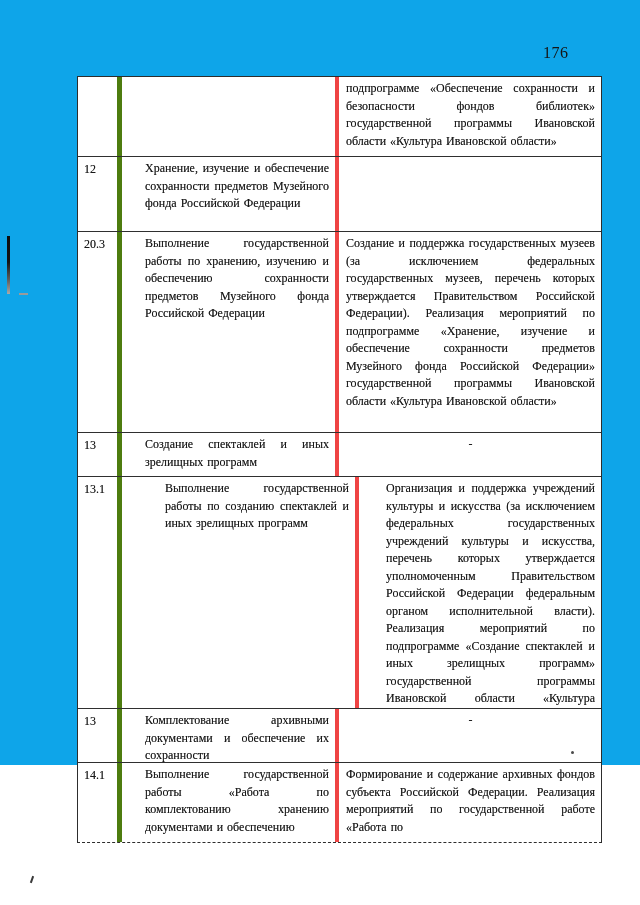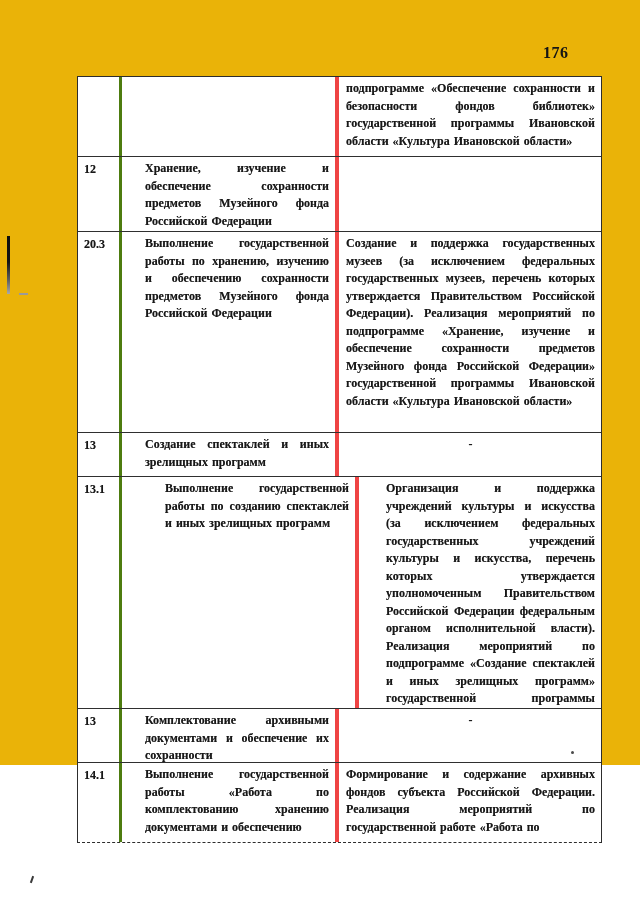--- a/index.html
+++ b/index.html
@@ -6,22 +6,21 @@
   html, body {
     width: 640px; height: 905px;
     background: #ffffff;
     font-family: "Liberation Serif", "DejaVu Serif", serif;
     color: #181818;
     overflow: hidden;
   }
   .page {
     position: relative;
     width: 640px; height: 765px;
-    background: #eab308;
-    font-weight: bold;
+    background: #0ea5e9;
   }
   .page-number {
     position: absolute;
     top: 44px; left: 543px;
     font-size: 16px;
     letter-spacing: 0.5px;
     color: #151515;
   }
   .doc-table {
     position: absolute;
@@ -35,21 +34,21 @@
   .trow + .trow { border-top: 1px solid #2f2f2f; }
   .r1 { height: 79px; }
   .r2 { height: 75px; }
   .r3 { height: 201px; }
   .r4 { height: 44px; }
   .r5 { height: 232px; gap: 20px; }
   .r6 { height: 54px; }
   .r7 { height: 80px; border-top-style: solid; }
   .c1 {
     width: 44px; flex: 0 0 44px;
-    border-right: 3px solid #4d7c0f;
+    border-right: 5px solid #4d7c0f;
     padding: 3px 3px 0 6px;
     font-size: 14.5px;
     overflow: hidden;
   }
   .c2 {
     width: 201px; flex: 0 0 201px;
     border-right: 4px solid #ef4444;
     padding: 3px 6px 2px 7px;
     overflow: hidden;
     margin-left: 16px;

